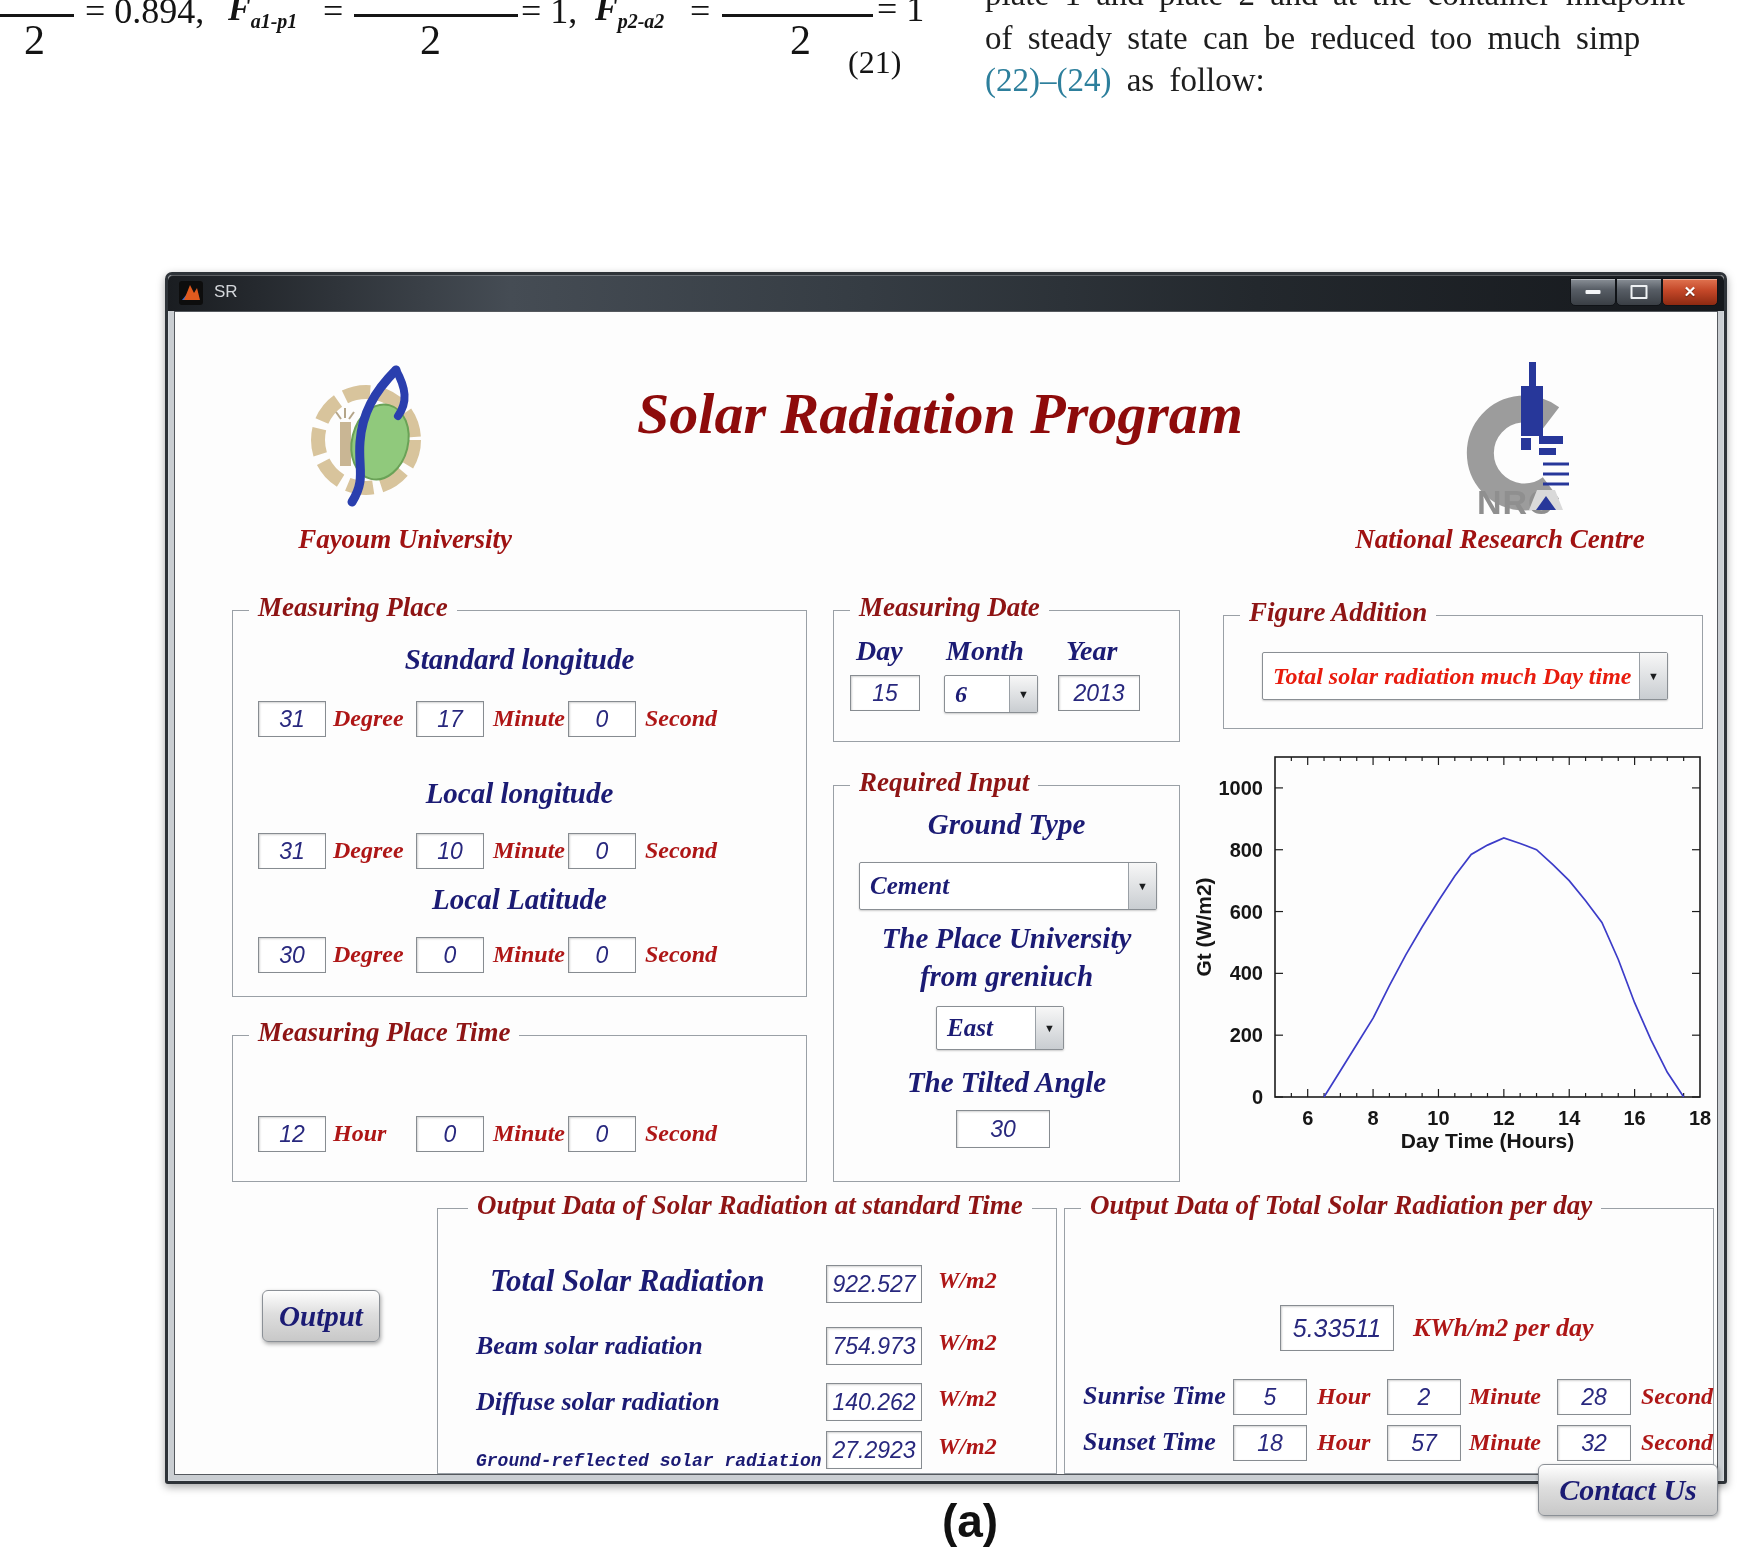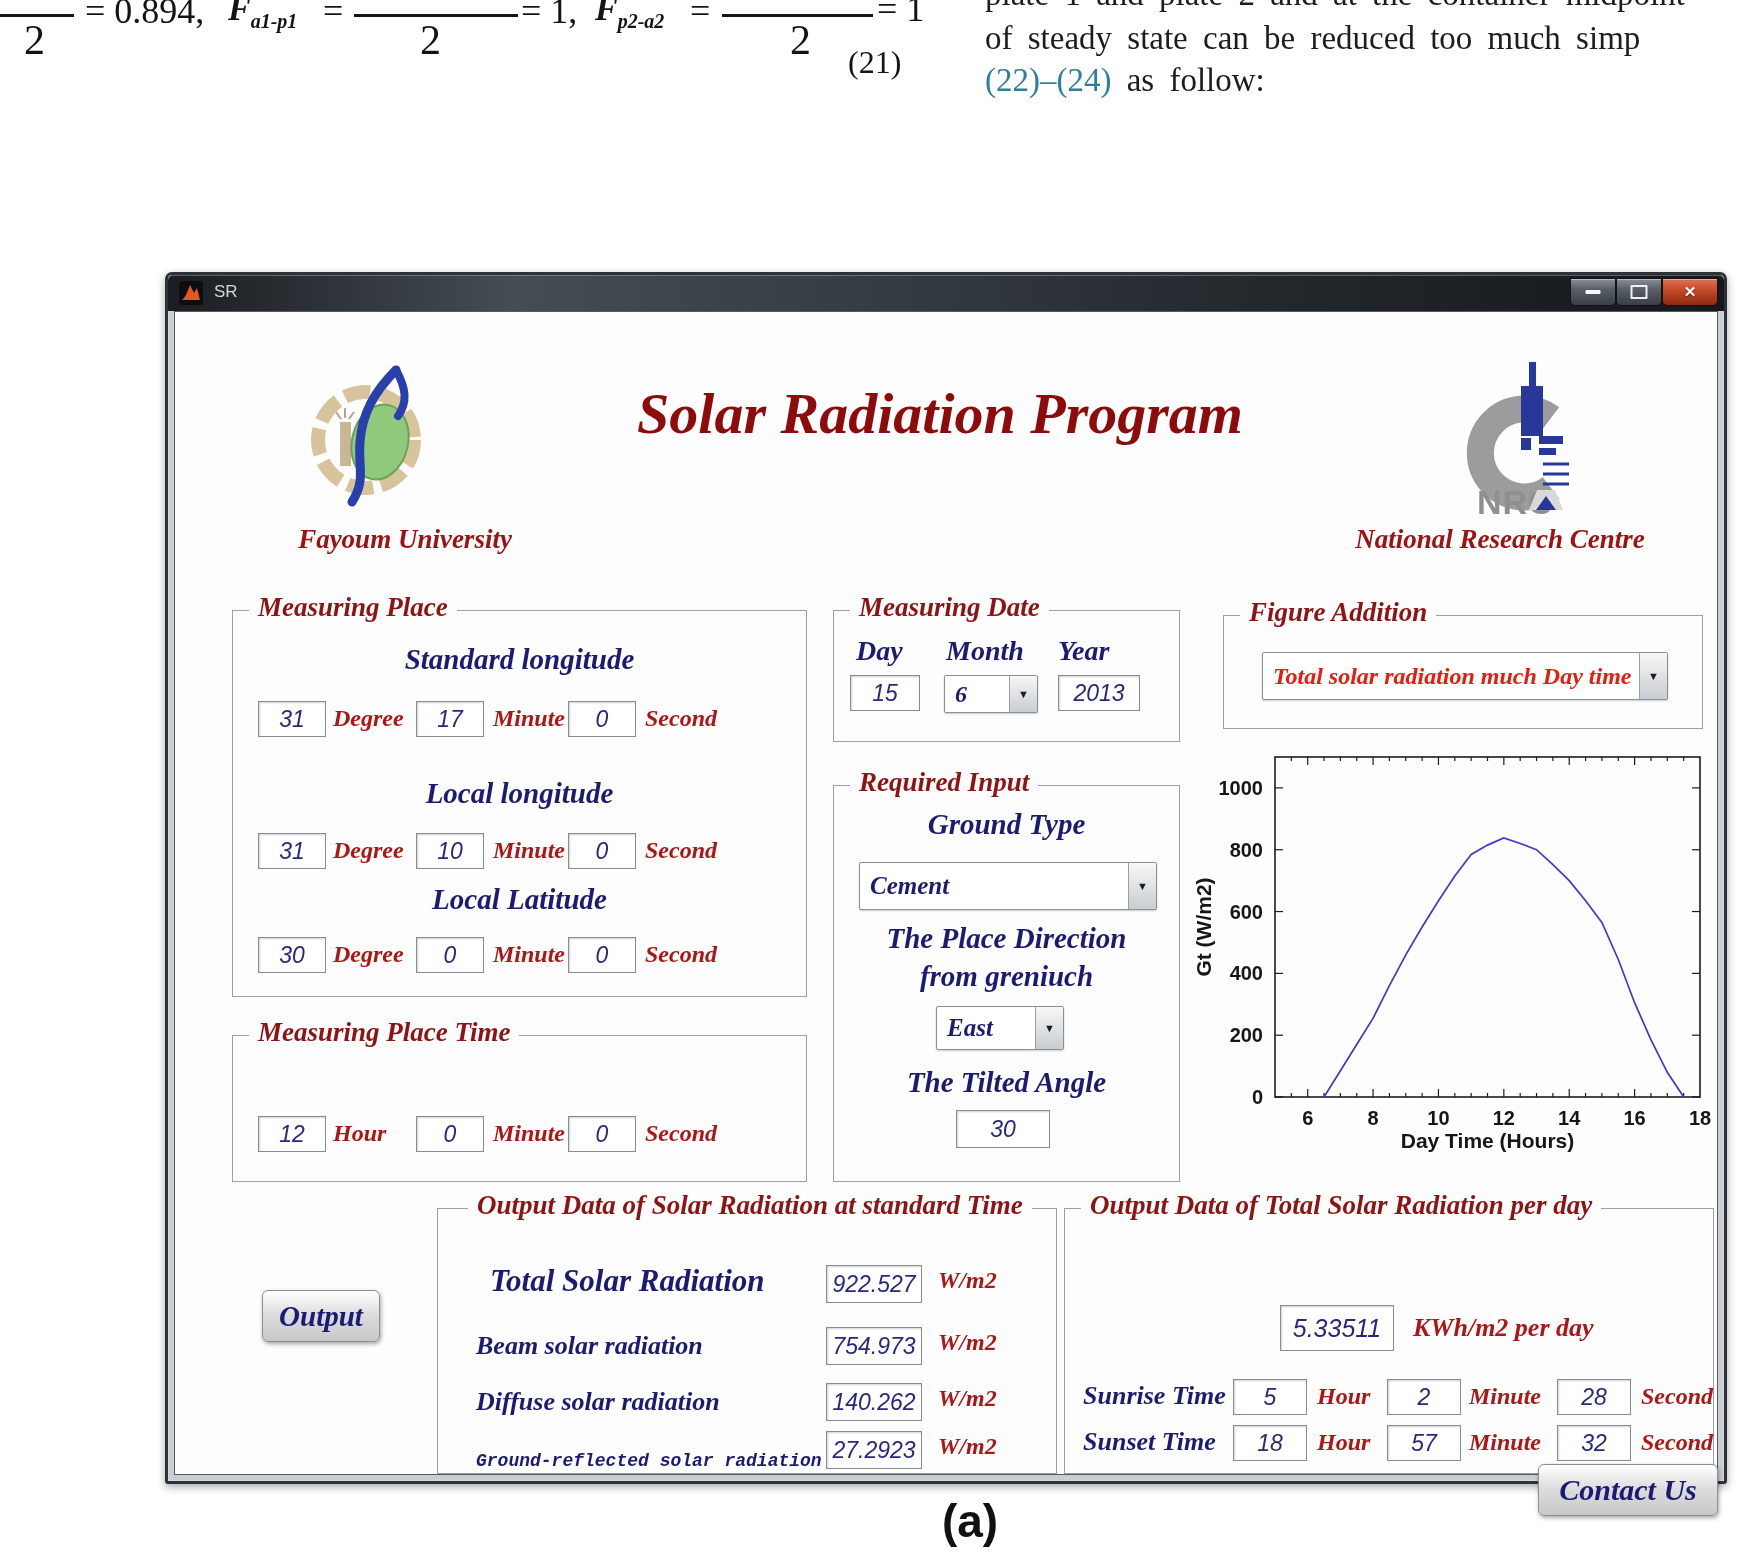--- a/index.html
+++ b/index.html
@@ -172,21 +172,21 @@
         <input class="ebox" style="left: 183px; top: 326px; width: 66px; height: 34px;" readonly="" value="0">
         <div class="unit" style="left:260px;top:330px;">Minute</div>
         <input class="ebox" style="left: 335px; top: 326px; width: 66px; height: 34px;" readonly="" value="0">
         <div class="unit" style="left:412px;top:330px;">Second</div>
       </div>
 
       <div class="group" style="left:658px;top:298px;width:345px;height:130px;">
         <div class="gtitle">Measuring Date</div>
         <div class="navy" style="left:22px;top:24px;font-size:28px;">Day</div>
         <div class="navy" style="left:112px;top:24px;font-size:28px;">Month</div>
-        <div class="navy" style="left:224px;top:24px;font-size:28px;font-family:Liberation Serif, serif;">Year</div>
+        <div class="navy" style="left:232px;top:24px;font-size:28px;font-family:Liberation Serif, serif;">Year</div>
         <input class="ebox" style="left: 16px; top: 64px; width: 68px; height: 34px;" readonly="" value="15">
         <div class="combo" style="left:110px;top:64px;width:92px;height:36px;">
           <span class="combo-text" style="font-size:24px;">6</span>
           <span class="combo-arrow"></span>
         </div>
         <input class="ebox" style="left: 224px; top: 64px; width: 80px; height: 34px;" readonly="" value="2013">
       </div>
 
       <div class="group" style="left:1048px;top:303px;width:478px;height:112px;">
         <div class="gtitle">Figure Addition</div>
@@ -196,21 +196,21 @@
         </div>
       </div>
 
       <div class="group" style="left:658px;top:473px;width:345px;height:395px;">
         <div class="gtitle">Required Input</div>
         <div class="navy center" style="top:22px;">Ground Type</div>
         <div class="combo" style="left:25px;top:76px;width:296px;height:46px;">
           <span class="combo-text">Cement</span>
           <span class="combo-arrow"></span>
         </div>
-        <div class="navy center" style="top:136px;">The Place  Direction</div>
+        <div class="navy center" style="top:136px;">The Place  University</div>
         <div class="navy center" style="top:174px;">from greniuch</div>
         <div class="combo" style="left:102px;top:220px;width:126px;height:42px;">
           <span class="combo-text">East</span>
           <span class="combo-arrow"></span>
         </div>
         <div class="navy center" style="top:280px;font-style:italic;">The Tilted Angle</div>
         <input class="ebox" style="left: 122px; top: 324px; width: 92px; height: 36px;" readonly="" value="30">
       </div>
 
       <div class="group" style="left:57px;top:723px;width:573px;height:145px;">

